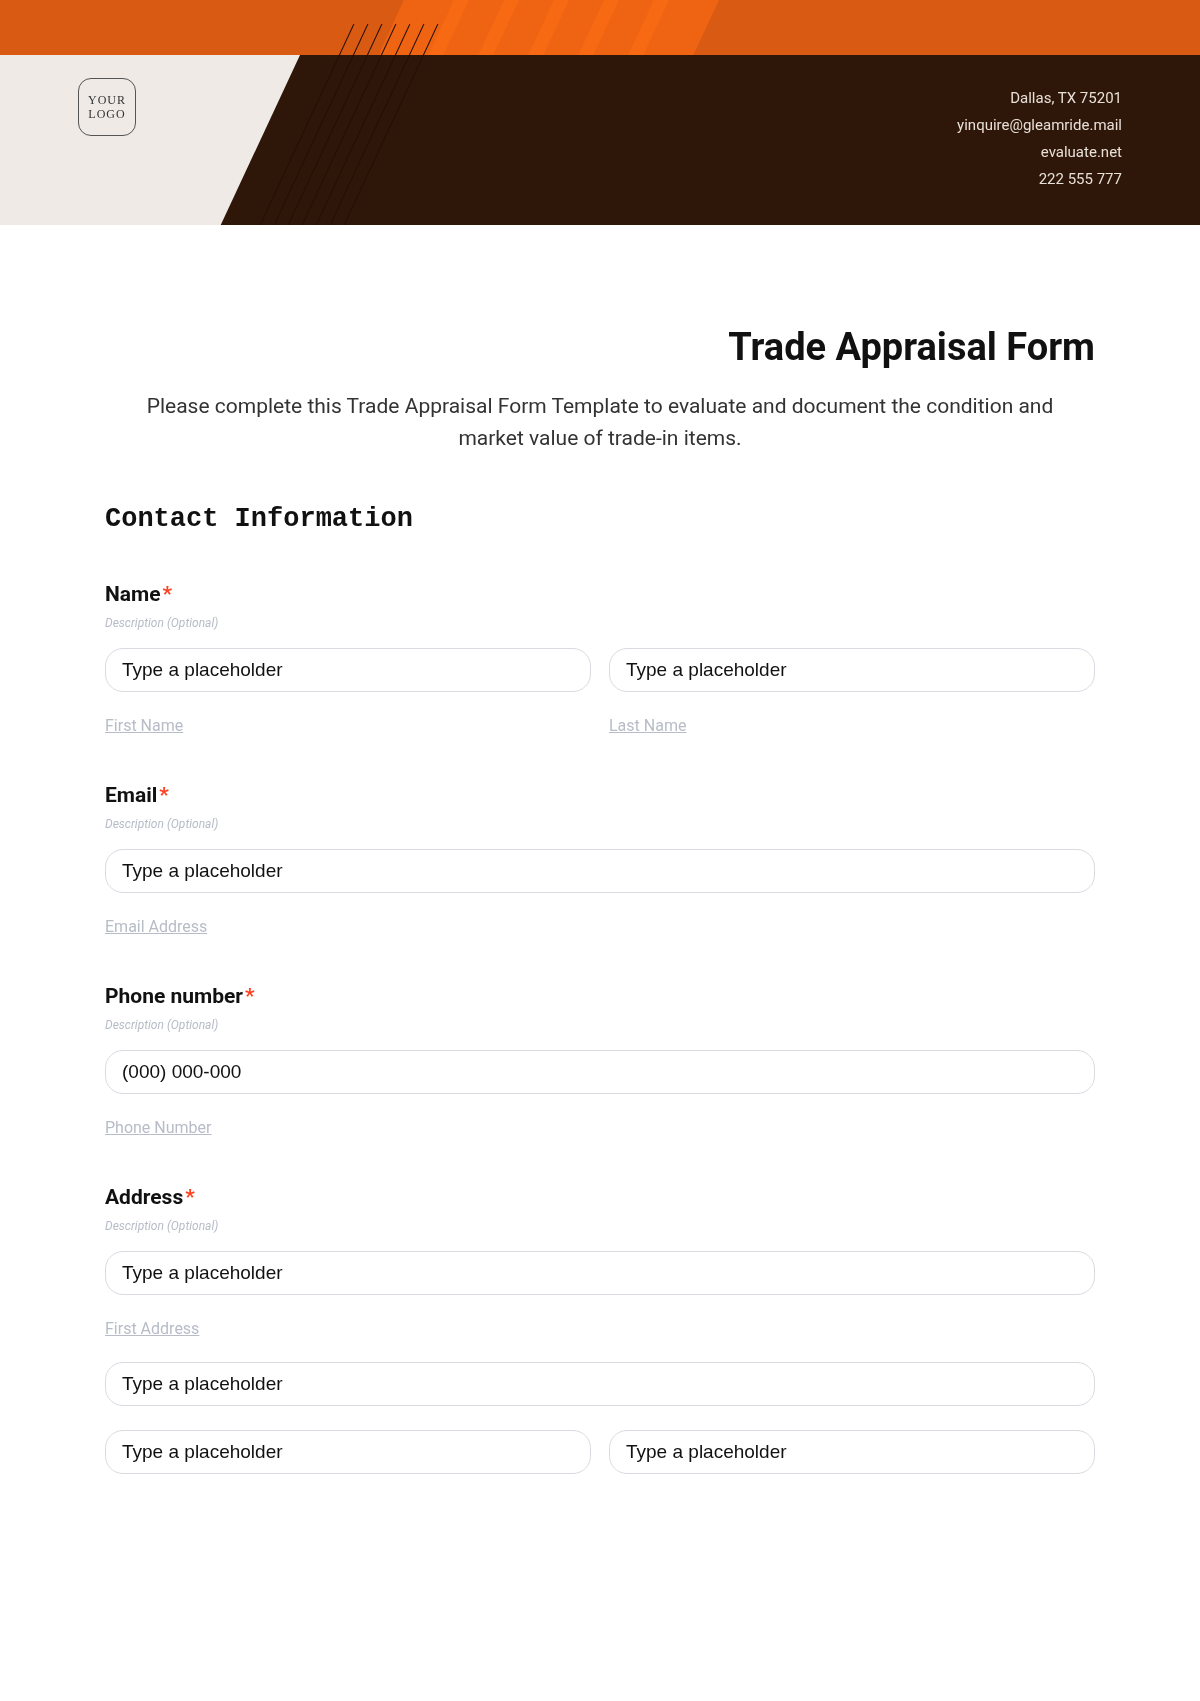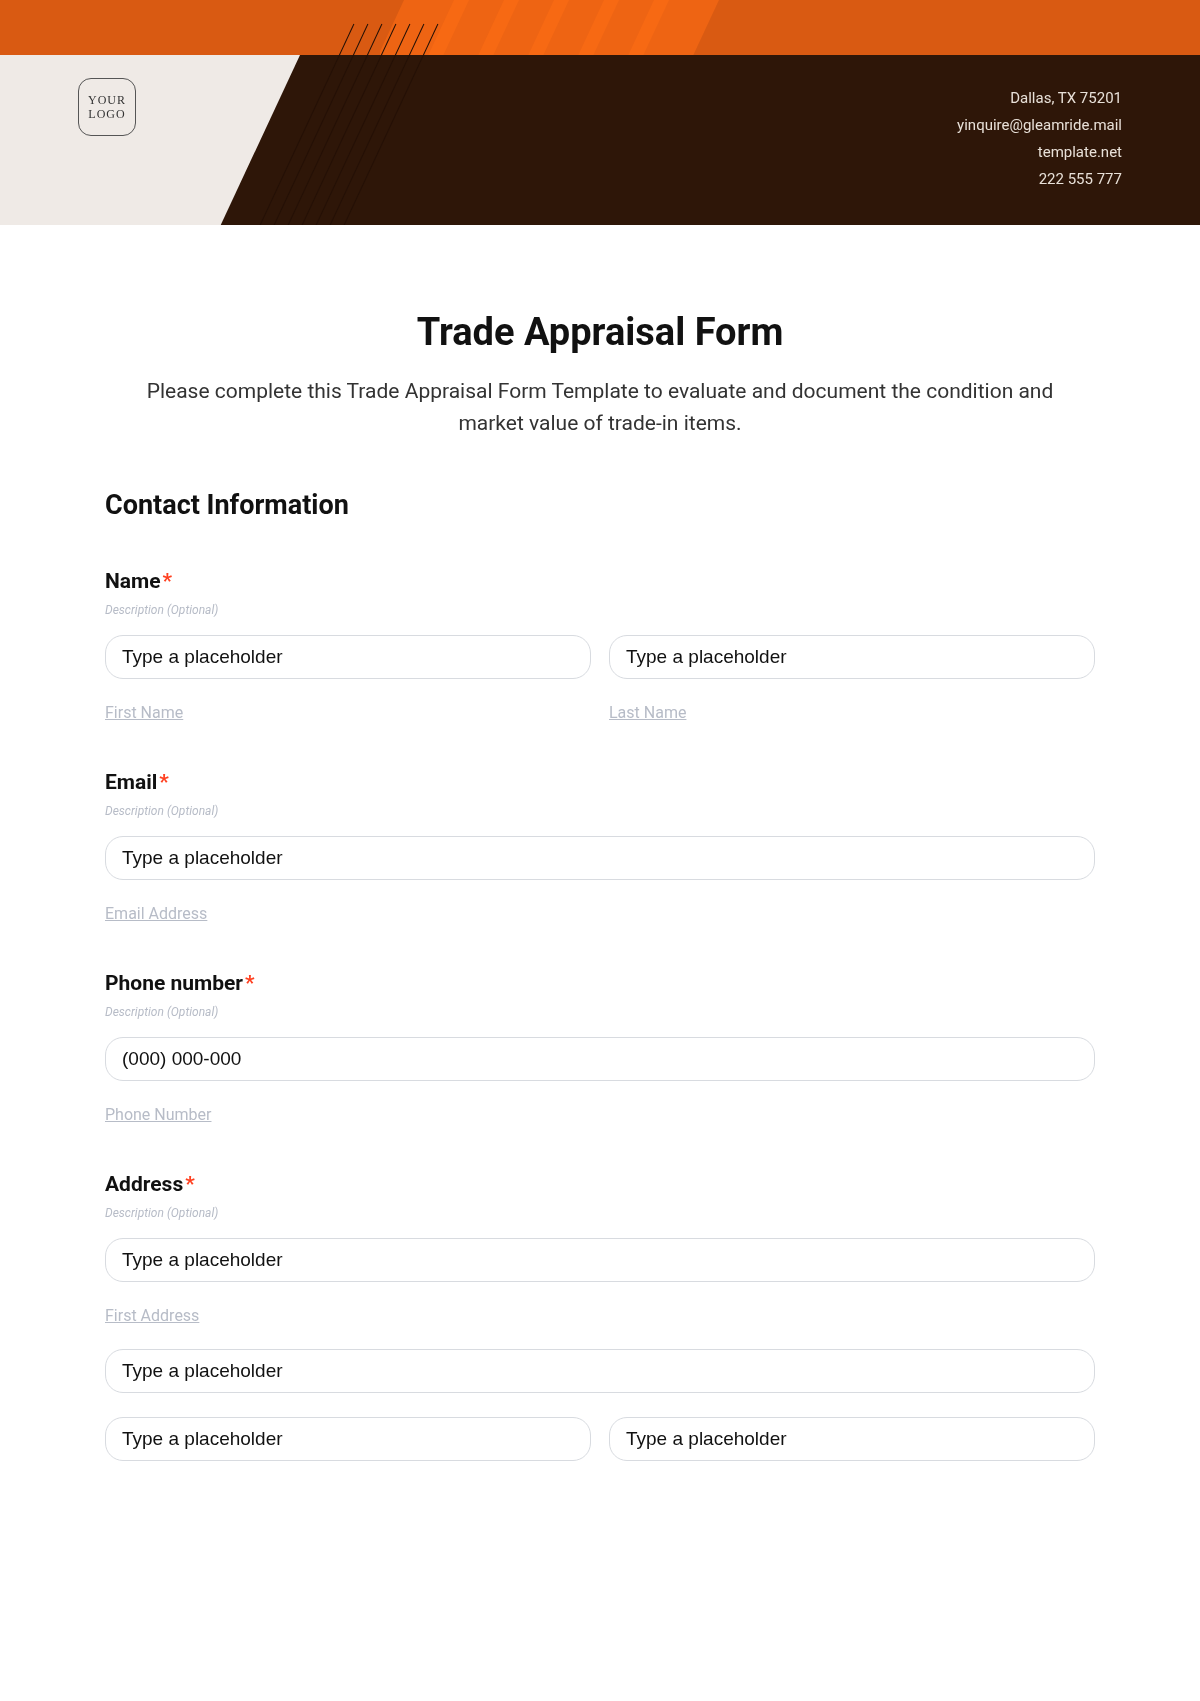--- a/index.html
+++ b/index.html
@@ -83,39 +83,40 @@
     color: #e8e0d8;
     font-size: 15px;
     line-height: 1.8;
   }
 
   
   .page {
     padding: 60px 105px 0 105px;
   }
   .form-title {
-    text-align: center;
+    text-align: right;
     font-size: 38px;
     font-weight: 700;
     color: #111;
-    margin-top: 25px;
+    margin-top: 40px;
   }
   .form-desc {
     text-align: center;
     font-size: 21px;
     color: #333;
     margin-top: 22px;
     line-height: 1.5;
     padding: 0 10px;
   }
   .section-heading {
     font-size: 27px;
     font-weight: 700;
     margin-top: 50px;
     color: #111;
+    font-family: Liberation Mono, monospace;
   }
   .field {
     margin-top: 48px;
   }
   .field-label {
     font-size: 21px;
     font-weight: 700;
     color: #111;
   }
   .req { color: #ff4020; font-weight: 700; margin-left: 2px; }
@@ -172,21 +173,21 @@
       <div style="left:56px"></div>
       <div style="left:70px"></div>
     <div style="left:84px"></div>
   </div>
   <div class="logo-box">
     <span>YOUR LOGO</span>
   </div>
   <div class="header-info">
     <div>Dallas, TX 75201</div>
     <div>yinquire@gleamride.mail</div>
-    <div>template.net</div>
+    <div>evaluate.net</div>
     <div>222 555 777</div>
   </div>
 </div>
 
 <div class="page">
 
   <h1 class="form-title">Trade Appraisal Form</h1>
   <p class="form-desc">Please complete this Trade Appraisal Form Template to evaluate and document the condition and market value of trade-in items.</p>
 
   <h2 class="section-heading">Contact Information</h2>

